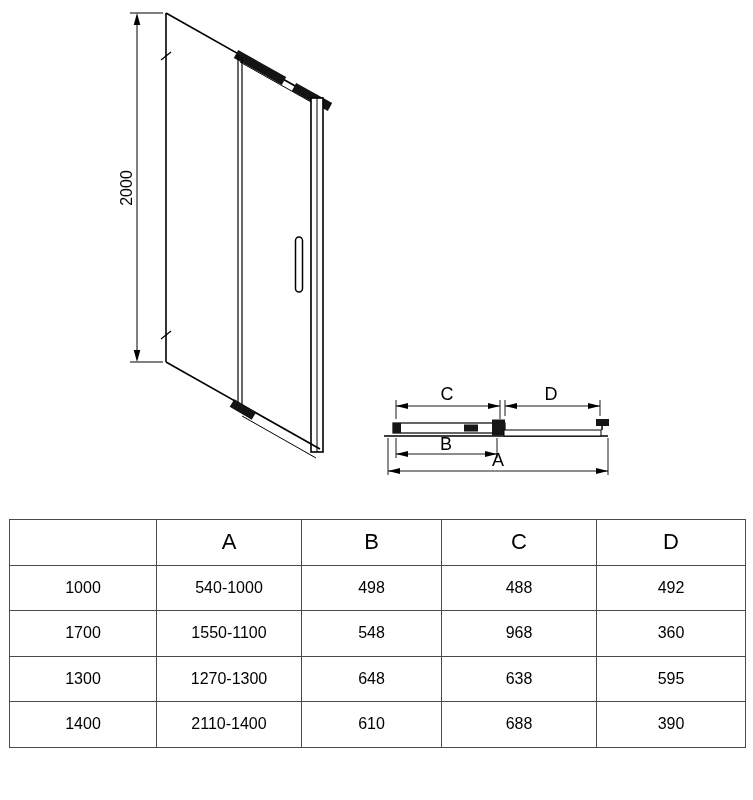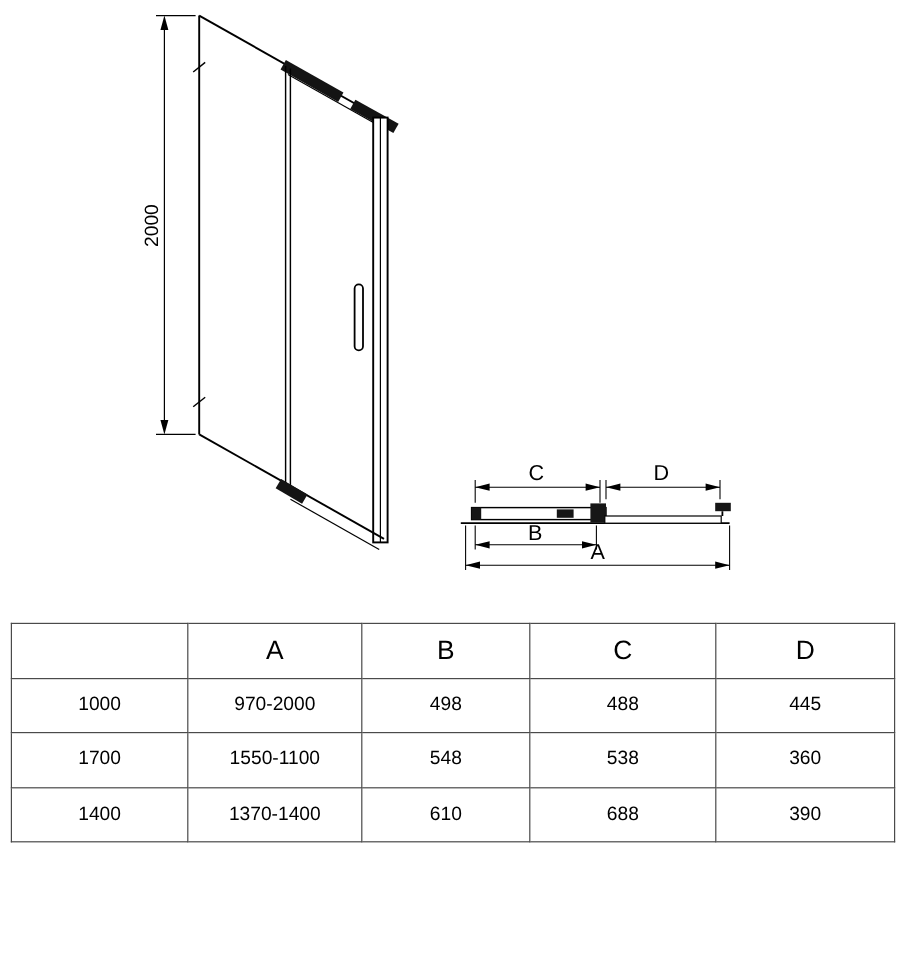--- a/index.html
+++ b/index.html
@@ -121,33 +121,40 @@
       <th></th>
       <th>A</th>
       <th>B</th>
       <th>C</th>
       <th>D</th>
     </tr>
   </thead>
   <tbody>
     <tr>
       <td>1000</td>
-      <td>970-2000</td>
+      <td>540-1000</td>
       <td>498</td>
       <td>488</td>
-      <td>445</td>
+      <td>492</td>
     </tr>
     <tr>
       <td>1700</td>
       <td>1550-1100</td>
       <td>548</td>
-      <td>538</td>
+      <td>968</td>
       <td>360</td>
     </tr>
     <tr>
+      <td>1300</td>
+      <td>1270-1300</td>
+      <td>648</td>
+      <td>638</td>
+      <td>595</td>
+    </tr>
+    <tr>
       <td>1400</td>
-      <td>1370-1400</td>
+      <td>2110-1400</td>
       <td>610</td>
       <td>688</td>
       <td>390</td>
     </tr>
   </tbody>
 </table>
 
 </body></html>

